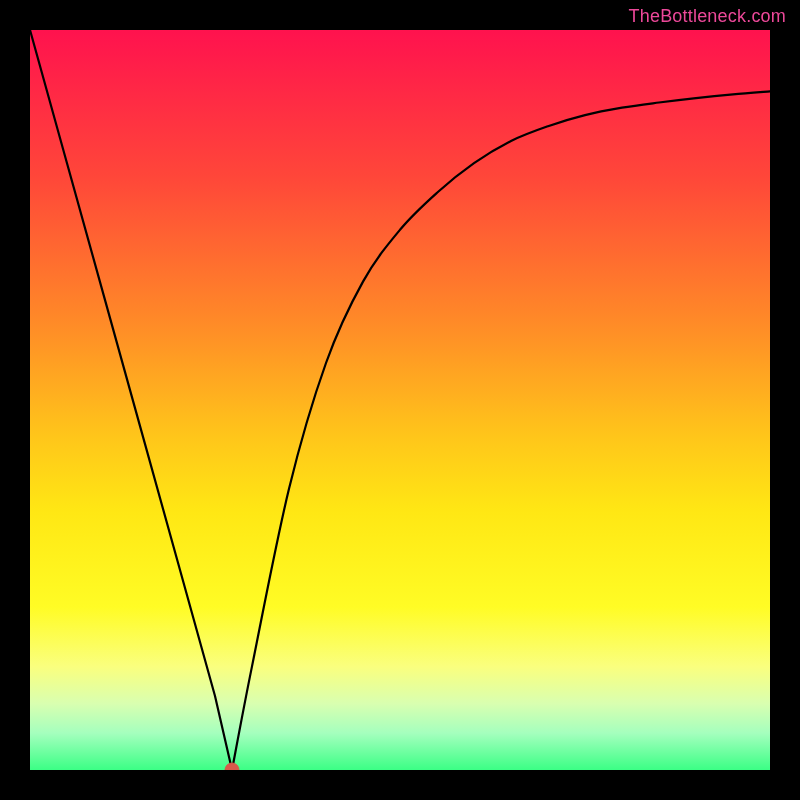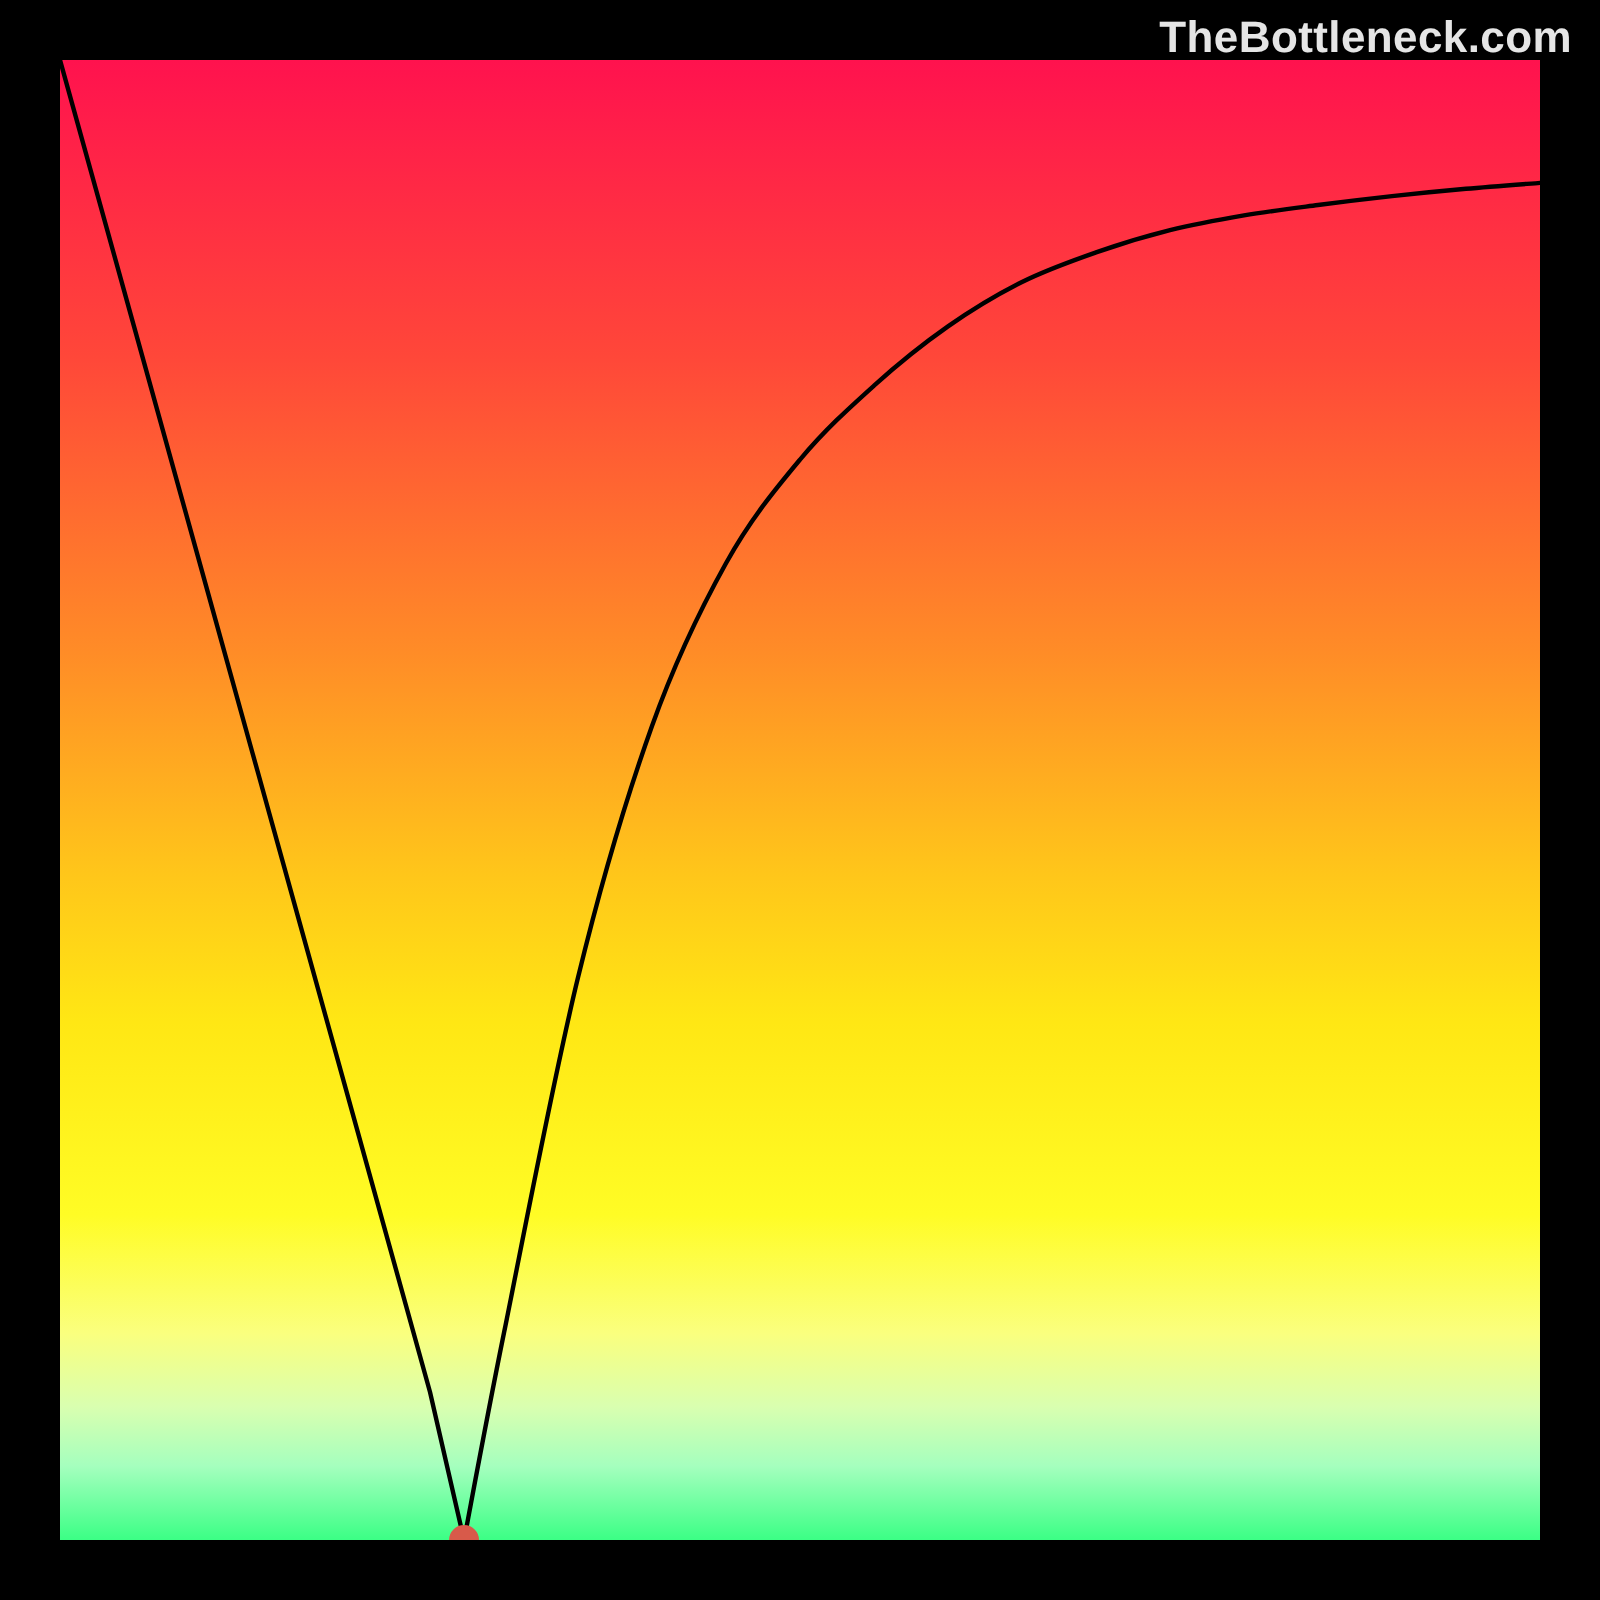--- a/index.html
+++ b/index.html
@@ -38,23 +38,23 @@
       #faff7e 86%,
       #d9ffb0 91%,
       #a5ffbe 95%,
       #3bff85 100%
     );
   }
   .watermark {
     position: absolute;
     top: 6px;
     right: 14px;
-    font-size: 22px;
-    font-weight: 700;
-    color: #e5e5e5;
+    font-size: 18px;
+    font-weight: 400;
+    color: #ec4899;
     letter-spacing: 0.2px;
     font-family: Arial, sans-serif;
   }
   svg.curve {
     position: absolute;
     inset: 0;
     width: 100%;
     height: 100%;
   }
 </style>

